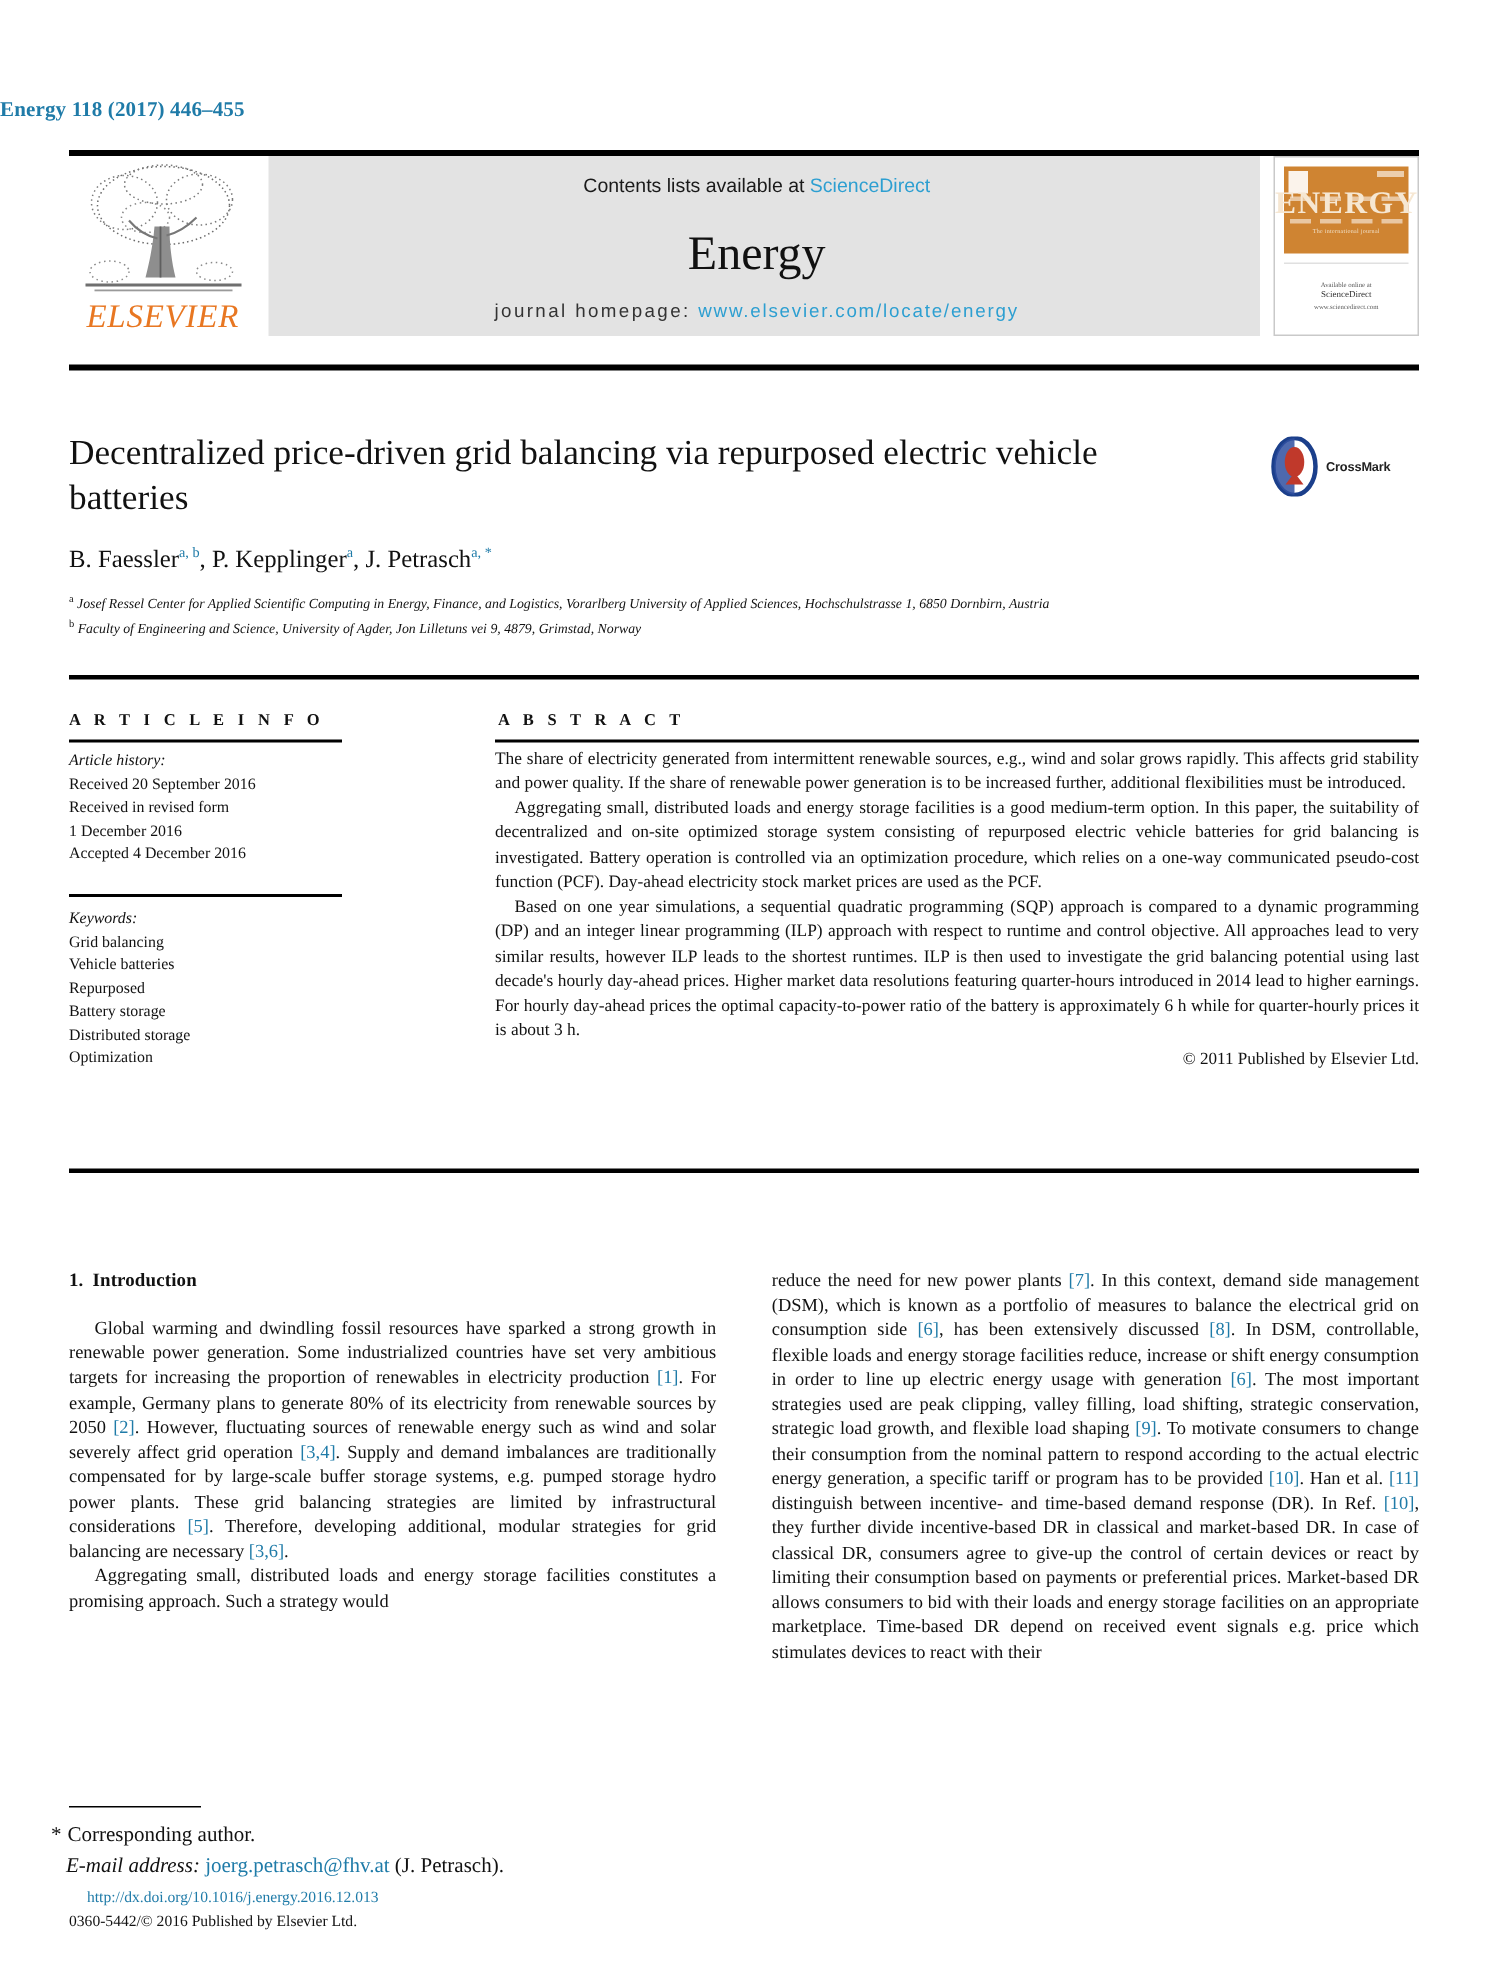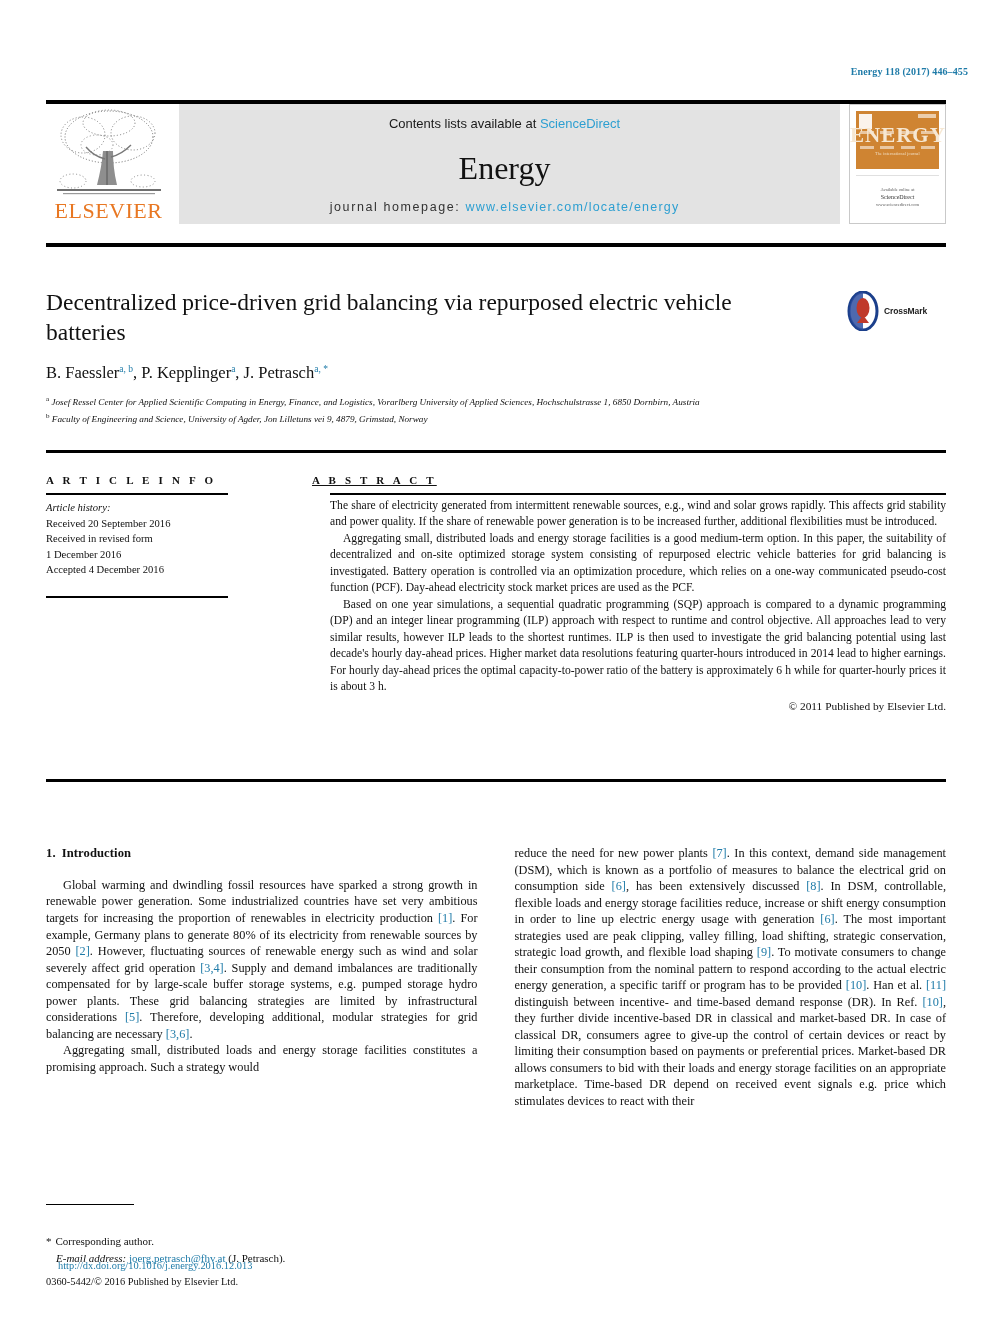--- a/index.html
+++ b/index.html
@@ -19,22 +19,22 @@
     background: #ffffff;
     overflow: hidden;
   }
 
   
   .running-head {
     position: absolute;
     top: 66px;
     left: 0;
     width: 968px;
-    text-align: right;
-    font-size: 10px;
+    text-align: left;
+    font-size: 14px;
     color: #1f7ba8;
     font-weight: bold;
     letter-spacing: .1px;
   }
 
   
   .masthead {
     position: absolute;
     top: 100px;
     left: 46px;
@@ -52,20 +52,21 @@
   }
   .elsevier-logo {
     width: 125px;
     flex: 0 0 125px;
     display: flex;
     flex-direction: column;
     align-items: center;
     justify-content: flex-end;
     padding-bottom: 2px;
     box-sizing: border-box;
+    font-style: italic;
   }
   .tree-svg { display:block; }
   .elsevier-word {
     font-family: "Liberation Serif", serif;
     color: #E87722;
     font-size: 22px;
     letter-spacing: 0.5px;
     line-height: 1;
     margin-top: 1px;
   }
@@ -321,28 +322,27 @@
     margin: 0 0 15px 0;
     letter-spacing: .1px;
   }
   .col h2 .num { margin-right: 6px; }
   .col p { margin: 0; text-indent: 17px; }
   .ref { color: #1f7ba8; }
 
   
   .footnote {
     position: absolute;
-    left: 46px;
+    left: 34px;
     top: 1213px;
     width: 432px;
     font-family: "Liberation Serif", serif;
-    font-size: 11px;
+    font-size: 14px;
     line-height: 1.5;
     color: #111;
-    margin-top: 20px;
   }
   .footnote-rule {
     position: absolute;
     left: 46px;
     top: 1204px;
     width: 88px;
     height: 1px;
     background: #000;
   }
   .footnote .star { margin-right: 4px; }
@@ -457,35 +457,44 @@
     </div>
     <div class="affil" style="margin-top:1px">
       <sup>b</sup>
       <span>Faculty of Engineering and Science, University of Agder, Jon Lilletuns vei 9, 4879, Grimstad, Norway</span>
     </div>
   </div>
 
   <div class="rule-thick" style="top:450px;"></div>
 
   <div class="sec-head" style="left:46px; top:474px;">A R T I C L E  I N F O</div>
-  <div class="sec-head" style="left:312px; top:474px;text-decoration:underline;">A B S T R A C T</div>
+  <div class="sec-head" style="left:332px; top:474px;">A B S T R A C T</div>
 
   <div class="rule-thin" style="left:46px; top:493px; width:182px;"></div>
   <div class="rule-thin" style="left:330px; top:493px; width:616px;"></div>
 
   <div class="article-info">
     <div class="lbl">Article history:</div>
     <div>Received 20 September 2016</div>
     <div>Received in revised form</div>
     <div>1 December 2016</div>
     <div>Accepted 4 December 2016</div>
   </div>
 
   <div class="rule-thin" style="left:46px; top:596px; width:182px;"></div>
 
+  <div class="keywords-block">
+    <div class="lbl" style="font-style:italic">Keywords:</div>
+    <div>Grid balancing</div>
+    <div>Vehicle batteries</div>
+    <div>Repurposed</div>
+    <div>Battery storage</div>
+    <div>Distributed storage</div>
+    <div>Optimization</div>
+  </div>
 
   <div class="abstract">
     <p>The share of electricity generated from intermittent renewable sources, e.g., wind and solar grows rapidly. This affects grid stability and power quality. If the share of renewable power generation is to be increased further, additional flexibilities must be introduced.</p>
     <p>Aggregating small, distributed loads and energy storage facilities is a good medium-term option. In this paper, the suitability of decentralized and on-site optimized storage system consisting of repurposed electric vehicle batteries for grid balancing is investigated. Battery operation is controlled via an optimization procedure, which relies on a one-way communicated pseudo-cost function (PCF). Day-ahead electricity stock market prices are used as the PCF.</p>
     <p>Based on one year simulations, a sequential quadratic programming (SQP) approach is compared to a dynamic programming (DP) and an integer linear programming (ILP) approach with respect to runtime and control objective. All approaches lead to very similar results, however ILP leads to the shortest runtimes. ILP is then used to investigate the grid balancing potential using last decade's hourly day-ahead prices. Higher market data resolutions featuring quarter-hours introduced in 2014 lead to higher earnings. For hourly day-ahead prices the optimal capacity-to-power ratio of the battery is approximately 6 h while for quarter-hourly prices it is about 3 h.</p>
     <div class="copyright">© 2011 Published by Elsevier Ltd.</div>
   </div>
 
   <div class="rule-thick" style="top:779px;"></div>
 

